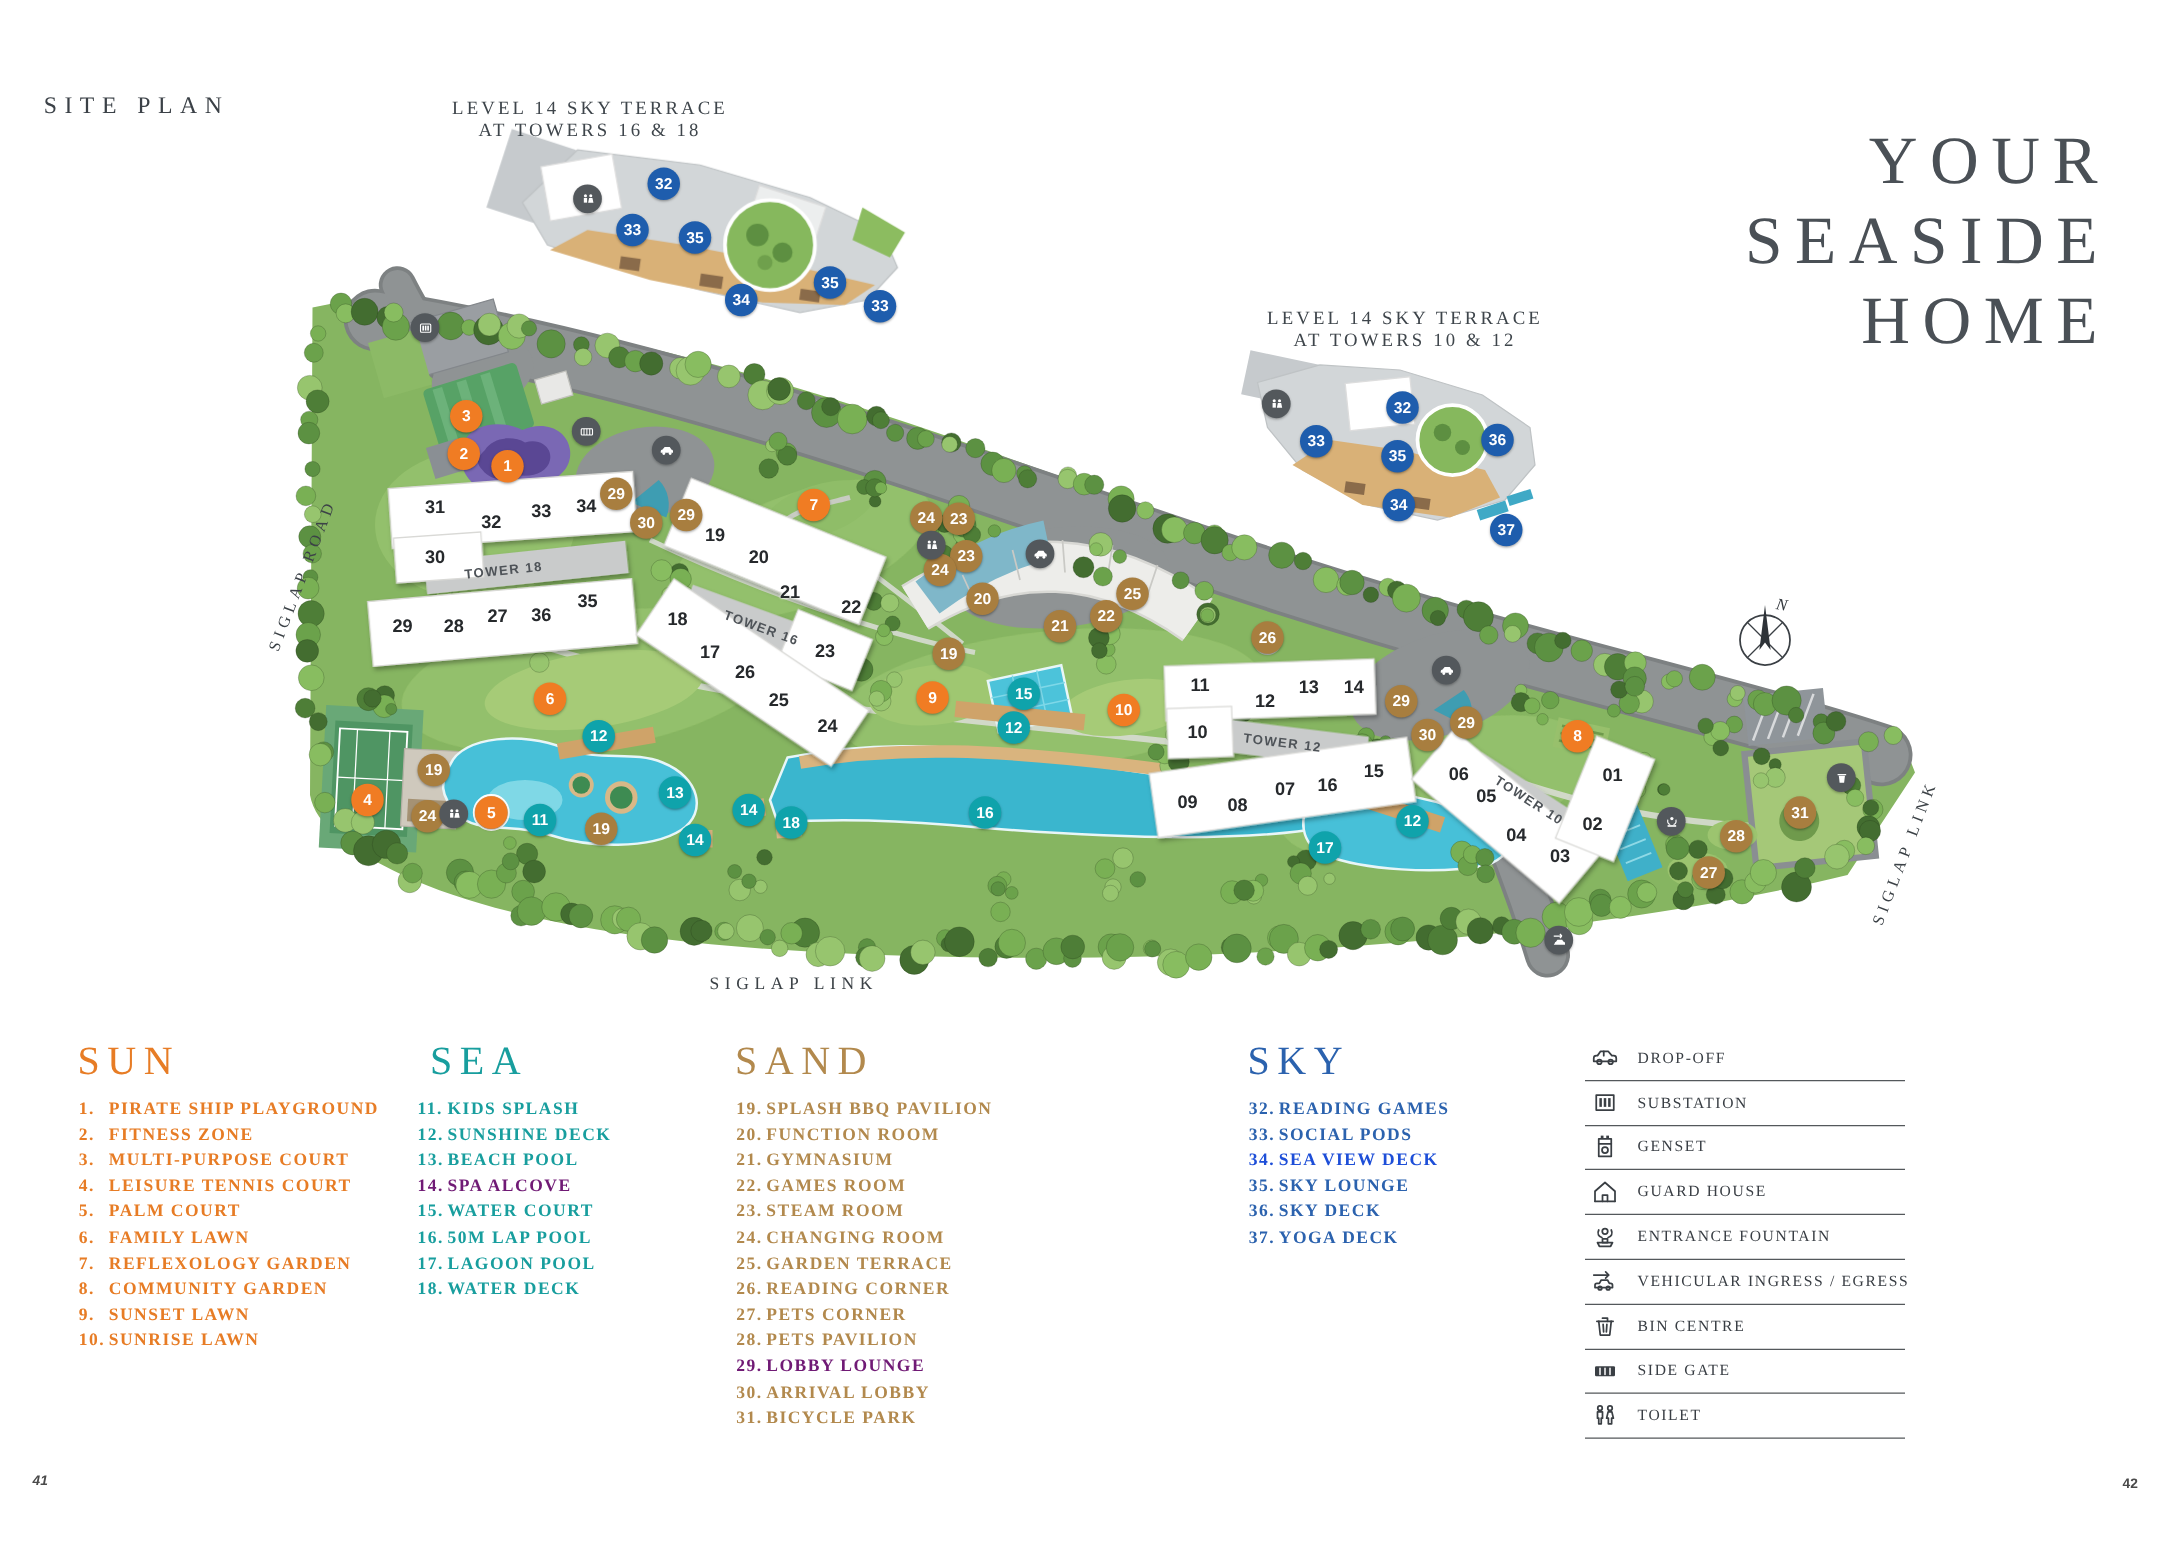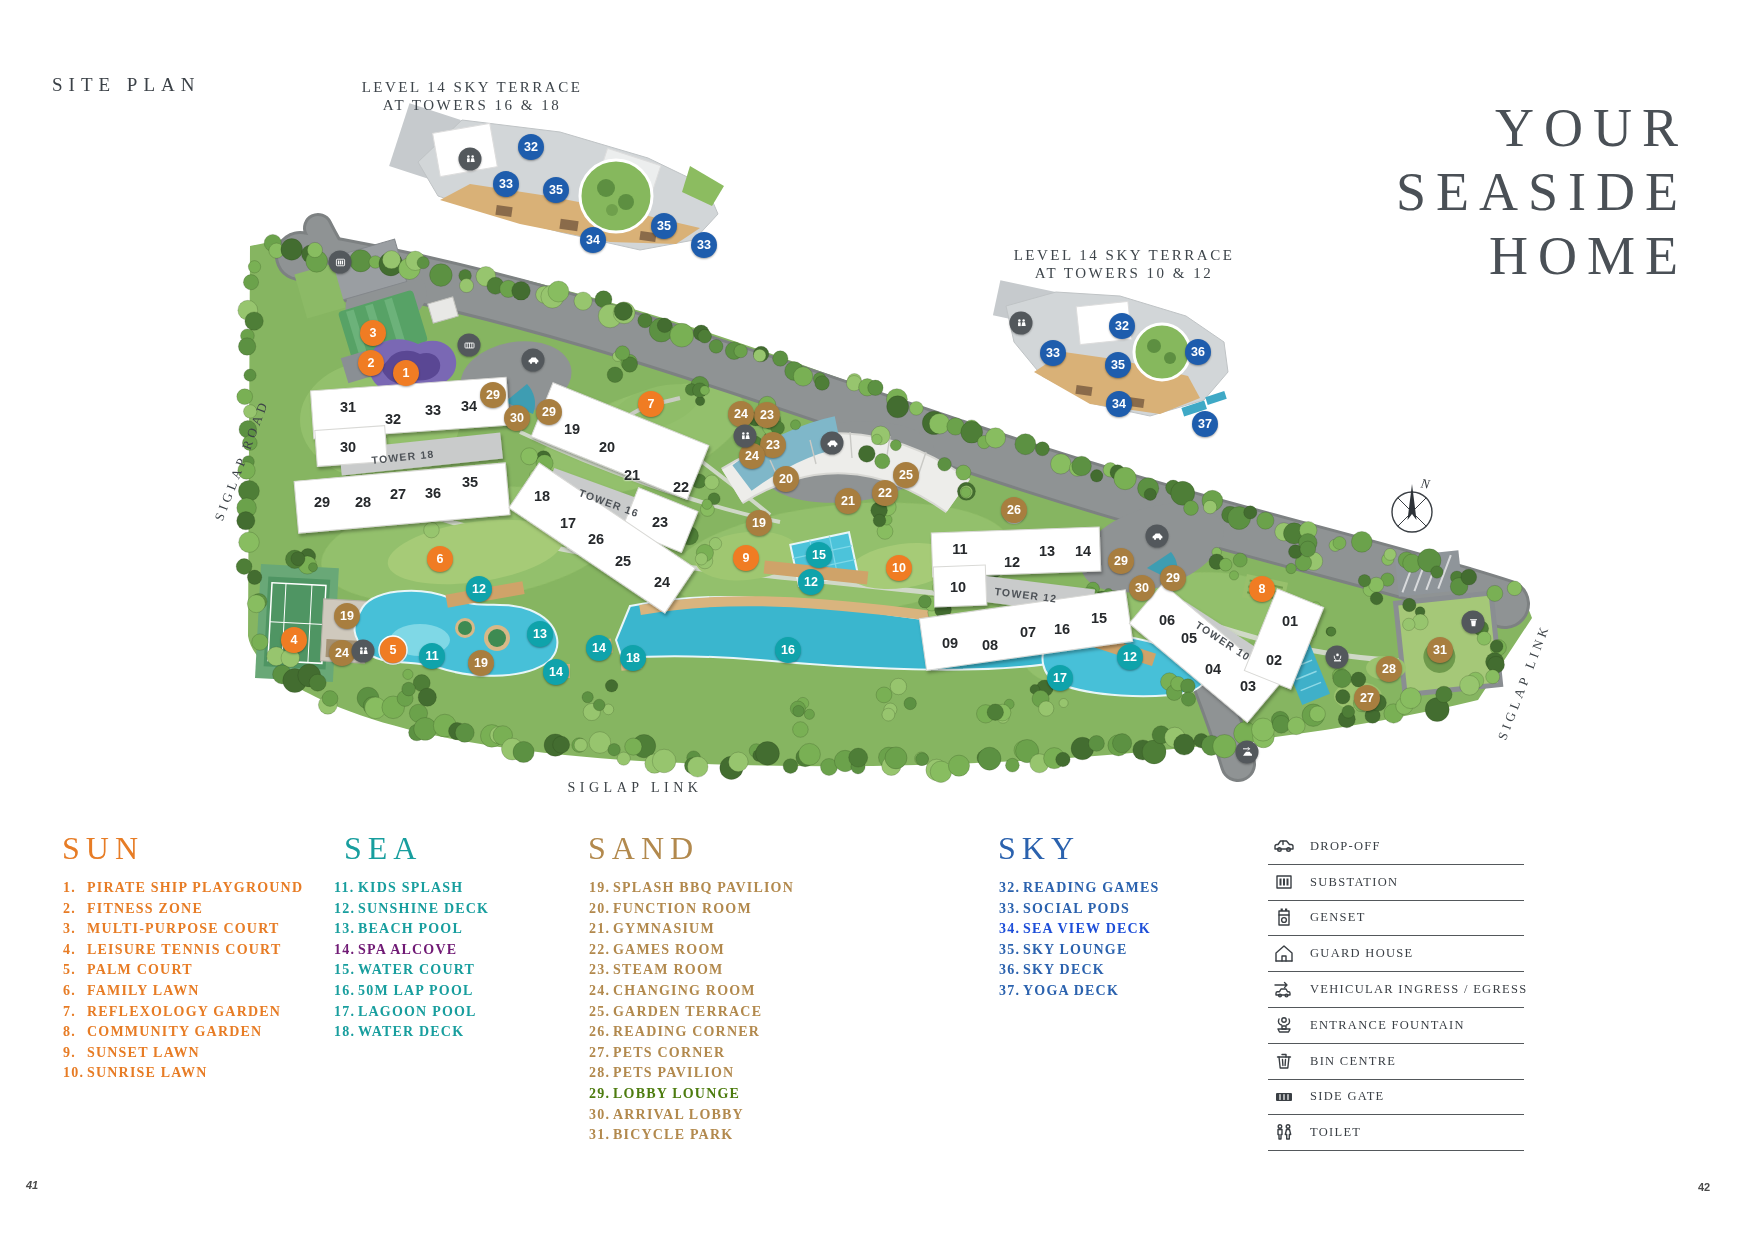--- a/index.html
+++ b/index.html
@@ -1,19 +1,19 @@
 <!DOCTYPE html>
 <html><head>
 <meta charset="utf-8">
 <style>
   html,body{margin:0;padding:0;background:#ffffff;}
   .page{position:relative;width:1744px;height:1240px;background:#fff;overflow:hidden;
         font-family:"Liberation Serif","DejaVu Serif",serif;}
   .abs{position:absolute;}
-  .page-title{position:absolute;left:35px;top:74px;font-size:19px;letter-spacing:6px;color:#3B4147;margin-left:17px;}
+  .page-title{position:absolute;left:35px;top:74px;font-size:19px;letter-spacing:6px;color:#3B4147;}
   .hero{position:absolute;right:66px;top:96px;text-align:right;font-size:54px;letter-spacing:10px;
         line-height:64px;color:#4A5056;margin-right:-10px;white-space:nowrap;}
   .inset-title{position:absolute;text-align:center;color:#3E454B;font-size:15px;letter-spacing:2.5px;line-height:18px;transform:translateX(-50%);white-space:nowrap;}
   #inset1-title{left:472px;top:78px;}
   #inset2-title{left:1124px;top:246px;}
   .road-label{position:absolute;color:#3C4247;white-space:nowrap;transform:translate(-50%,-50%);}
   #road-left{left:242px;top:460px;font-size:13px;letter-spacing:4px;transform:translate(-50%,-50%) rotate(-69deg);}
   #road-bottom{left:635px;top:788px;font-size:14px;letter-spacing:4.5px;}
   #road-right{left:1524px;top:682px;font-size:13px;letter-spacing:4px;transform:translate(-50%,-50%) rotate(-69deg);}
   #compass-n{position:absolute;left:1421px;top:476px;font-size:13px;font-style:italic;color:#33383D;transform:rotate(10deg);}
@@ -853,21 +853,21 @@
         <div class="li" style="color: rgb(178, 137, 77);"><span class="num">19.</span><span>SPLASH BBQ PAVILION</span></div>
         <div class="li" style="color: rgb(178, 137, 77);"><span class="num">20.</span><span>FUNCTION ROOM</span></div>
         <div class="li" style="color: rgb(178, 137, 77);"><span class="num">21.</span><span>GYMNASIUM</span></div>
         <div class="li" style="color: rgb(178, 137, 77);"><span class="num">22.</span><span>GAMES ROOM</span></div>
         <div class="li" style="color: rgb(178, 137, 77);"><span class="num">23.</span><span>STEAM ROOM</span></div>
         <div class="li" style="color: rgb(178, 137, 77);"><span class="num">24.</span><span>CHANGING ROOM</span></div>
         <div class="li" style="color: rgb(178, 137, 77);"><span class="num">25.</span><span>GARDEN TERRACE</span></div>
         <div class="li" style="color: rgb(178, 137, 77);"><span class="num">26.</span><span>READING CORNER</span></div>
         <div class="li" style="color: rgb(178, 137, 77);"><span class="num">27.</span><span>PETS CORNER</span></div>
         <div class="li" style="color: rgb(178, 137, 77);"><span class="num">28.</span><span>PETS PAVILION</span></div>
-        <div class="li" style="color: #4d7c0f;"><span class="num">29.</span><span>LOBBY LOUNGE</span></div>
+        <div class="li" style="color: #701a75;"><span class="num">29.</span><span>LOBBY LOUNGE</span></div>
         <div class="li" style="color: rgb(178, 137, 77);"><span class="num">30.</span><span>ARRIVAL LOBBY</span></div>
         <div class="li" style="color: rgb(178, 137, 77);"><span class="num">31.</span><span>BICYCLE PARK</span></div>
       </div>
   </div>
   <div class="col col3">
     <div class="col-title" style="color: rgb(43, 98, 174);">SKY</div>
     <div class="col-items" id="col-items-3">
         <div class="li" style="color: rgb(43, 98, 174);"><span class="num">32.</span><span>READING GAMES</span></div>
         <div class="li" style="color: rgb(43, 98, 174);"><span class="num">33.</span><span>SOCIAL PODS</span></div>
         <div class="li" style="color: #1d4ed8;"><span class="num">34.</span><span>SEA VIEW DECK</span></div>
@@ -909,35 +909,35 @@
     <div class="ileg-row">
       <svg viewBox="0 0 24 24" class="lgi">
         <path d="M4 19v-8l8-7 8 7v8"></path>
           <path d="M4 19h16"></path>
           <path d="M10 19v-5h4v5"></path>
       </svg>
       <span class="ileg-label">GUARD HOUSE</span>
     </div>
     <div class="ileg-row">
       <svg viewBox="0 0 24 24" class="lgi">
+        <circle cx="12" cy="7" r="2.2"></circle>
+        <path d="M7 6c-1.5 3 0 5.5 2.5 6 M17 6c1.5 3 0 5.5-2.5 6"></path>
+        <path d="M10 13h4v3h-4z"></path>
+          <path d="M6 16h12l-1.5 3h-9z"></path>
+      </svg>
+      <span class="ileg-label">ENTRANCE FOUNTAIN</span>
+    </div>
+    <div class="ileg-row">
+      <svg viewBox="0 0 24 24" class="lgi">
         <path d="M3 7h12 M15 7l-2.5-2.5 M15 7l-2.5 2.5"></path>
         <path d="M4 17h14v-1.8a1.5 1.5 0 0 0-1.5-1.5h-1L14 11h-5l-1.5 2.7h-2A1.5 1.5 0 0 0 4 15.2z"></path>
         <circle cx="8" cy="17.5" r="1.4"></circle>
           <circle cx="14.5" cy="17.5" r="1.4"></circle>
       </svg>
       <span class="ileg-label">VEHICULAR INGRESS / EGRESS</span>
-    </div>
-    <div class="ileg-row">
-      <svg viewBox="0 0 24 24" class="lgi">
-        <circle cx="12" cy="7" r="2.2"></circle>
-        <path d="M7 6c-1.5 3 0 5.5 2.5 6 M17 6c1.5 3 0 5.5-2.5 6"></path>
-        <path d="M10 13h4v3h-4z"></path>
-          <path d="M6 16h12l-1.5 3h-9z"></path>
-      </svg>
-      <span class="ileg-label">ENTRANCE FOUNTAIN</span>
     </div>
     <div class="ileg-row">
       <svg viewBox="0 0 24 24" class="lgi">
         <path d="M7 8l1.2 11h7.6L17 8"></path>
           <path d="M5.5 8h13"></path>
           <path d="M10 5.5h4V8"></path>
         <path d="M10.5 10.5l.4 6 M13.5 10.5l-.4 6"></path>
       </svg>
       <span class="ileg-label">BIN CENTRE</span>
     </div>

